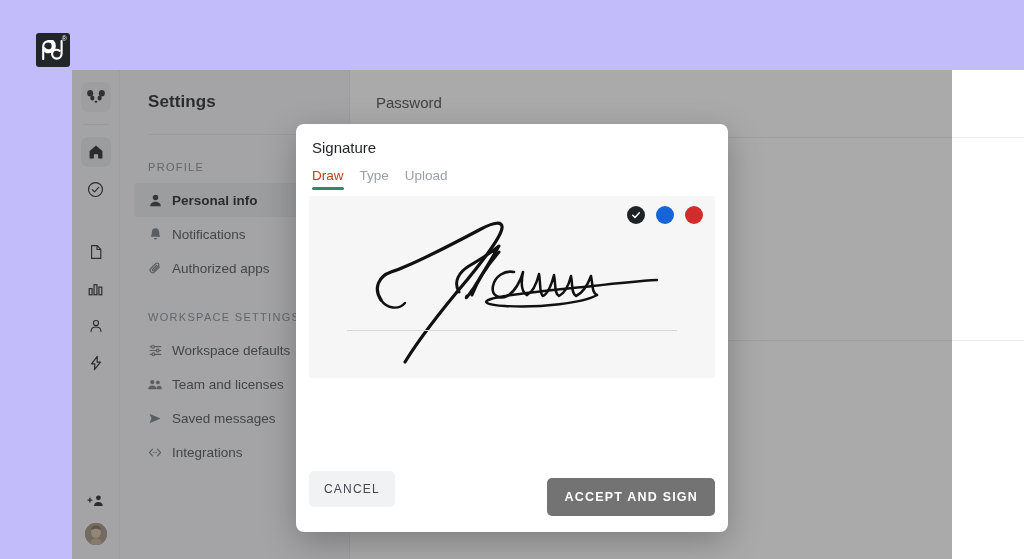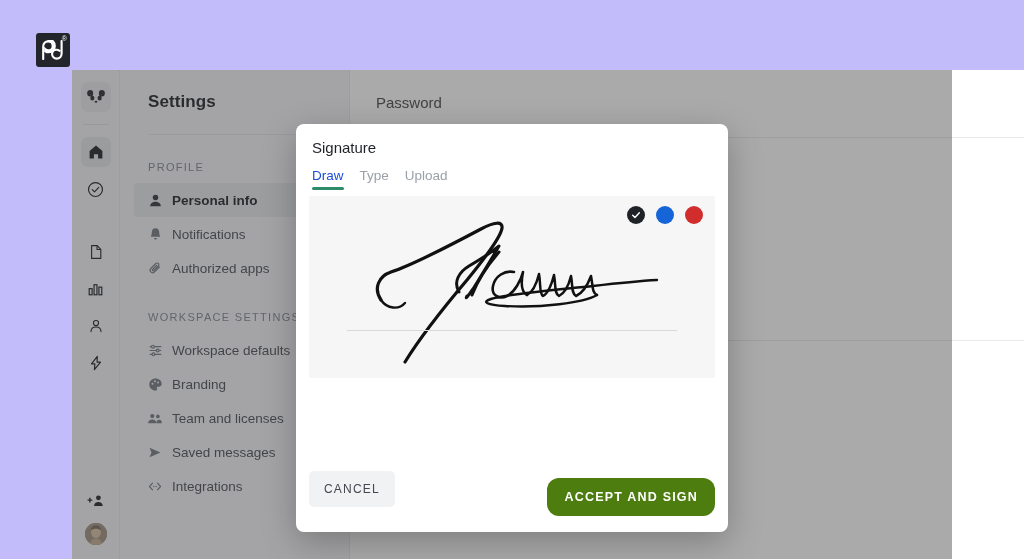--- a/index.html
+++ b/index.html
@@ -110,21 +110,21 @@
     box-shadow: 0 10px 34px rgba(0,0,0,.26);
     z-index: 60; overflow: hidden;
     display: flex; flex-direction: column;
   }
   .modal-title {
     font-size: 15px; color: #1f2328;
     padding: 15px 16px 0 16px;
   }
   .tabs { display: flex; gap: 16px; padding: 12px 16px 0 16px; }
   .tab { font-size: 13.5px; color: #9aa0a8; padding-bottom: 7px; position: relative; }
-  .tab.active { color: #1d4ed8; text-align: right; }
+  .tab.active { color: #c2410c; text-align: right; }
   .tab.active::after {
     content: ""; position: absolute; left: 0; right: 0; bottom: 0;
     height: 3px; background: #2e8b67; border-radius: 2px;
   }
   .canvas-wrap { padding: 6px 13px 0 13px; }
   .canvas {
     position: relative; height: 182px;
     background: #f6f6f6; border-radius: 2px; overflow: hidden;
   }
   .swatches {
@@ -141,23 +141,23 @@
     margin-top: auto;
     display: flex; align-items: center; justify-content: space-between;
     padding: 14px 13px 16px 13px;
   }
   .btn-cancel {
     background: #f1f2f3; color: #43474e; border: none;
     font-size: 12px; letter-spacing: 1.2px; font-family: inherit;
     padding: 11px 15px; border-radius: 5px;
   }
   .btn-primary {
-    background: #4d7c0f; color: #ffffff; border: none;
+    background: #737373; color: #ffffff; border: none;
     font-size: 12.5px; font-weight: bold; letter-spacing: 1.2px;
-    font-family: inherit; padding: 12px 17px; border-radius: 12px; margin-top: 16px;
+    font-family: inherit; padding: 12px 17px; border-radius: 5px; margin-top: 16px;
   }
 </style>
 </head>
 <body>
 
 <div class="logo-tile">
   <svg width="24" height="20" viewBox="0 0 24 20">
     <path d="M2.2 19V6.4C2.2 3.4 4.3 1.4 7.1 1.4c2.7 0 4.6 1.9 4.6 4.5 0 2.6-1.8 4.4-4.4 4.4-1.2 0-2.2-.4-2.9-1.1v2.1c.8.6 1.9 1 3.2 1 3.6 0 6.2-2.6 6.2-6.4 0-3.7-2.7-6.3-6.6-6.3" fill="none" stroke="#ffffff" stroke-width="2.1" stroke-linecap="round"></path>
     <path d="M20.6 1v12.6c0 3-2.1 5-4.9 5-2.7 0-4.6-1.9-4.6-4.5 0-2.6 1.8-4.4 4.4-4.4 1.2 0 2.2.4 2.9 1.1" fill="none" stroke="#ffffff" stroke-width="2.1" stroke-linecap="round"></path>
   </svg>
@@ -277,31 +277,20 @@
             <path d="M2.6 4.4h12.8M2.6 9h12.8M2.6 13.6h12.8" stroke="currentColor" stroke-width="1.4" stroke-linecap="round"></path>
             <circle cx="6" cy="4.4" r="1.7" fill="#f4f5f7" stroke="currentColor" stroke-width="1.4"></circle>
             <circle cx="11.6" cy="9" r="1.7" fill="#f4f5f7" stroke="currentColor" stroke-width="1.4"></circle>
             <circle cx="6.6" cy="13.6" r="1.7" fill="#f4f5f7" stroke="currentColor" stroke-width="1.4"></circle>
           </svg>
       </span>
       <span class="lbl">Workspace defaults</span>
     </div>
     <div class="nav-item">
       <span class="ico">
-        <svg width="15" height="15" viewBox="0 0 18 18">
-            <path d="M9 1.8C4.9 1.8 1.6 4.9 1.6 9s3.3 7.2 7.4 7.2c1.2 0 1.9-.7 1.9-1.6 0-.6-.4-1-.4-1.6 0-.8.6-1.4 1.5-1.4h1.3c2 0 3.1-1.4 3.1-3.4 0-3.6-3.1-6.4-7.4-6.4z" fill="currentColor"></path>
-            <circle cx="5.4" cy="8" r="1.2" fill="#f4f5f7"></circle>
-            <circle cx="8.4" cy="5" r="1.2" fill="#f4f5f7"></circle>
-            <circle cx="12" cy="6.6" r="1.2" fill="#f4f5f7"></circle>
-          </svg>
-      </span>
-      <span class="lbl">Branding</span>
-    </div>
-    <div class="nav-item">
-      <span class="ico">
         <svg width="16" height="15" viewBox="0 0 20 18">
             <circle cx="6.6" cy="6" r="2.7" fill="currentColor"></circle>
             <circle cx="13.6" cy="6.4" r="2.3" fill="currentColor"></circle>
             <path d="M1.4 15c0-3 2.3-4.6 5.2-4.6S11.8 12 11.8 15z" fill="currentColor"></path>
             <path d="M11.8 15c0-2.6 1-4.4 3.4-4.4 2 0 3.4 1.4 3.4 4.4z" fill="currentColor"></path>
           </svg>
       </span>
       <span class="lbl">Team and licenses</span>
     </div>
     <div class="nav-item">

